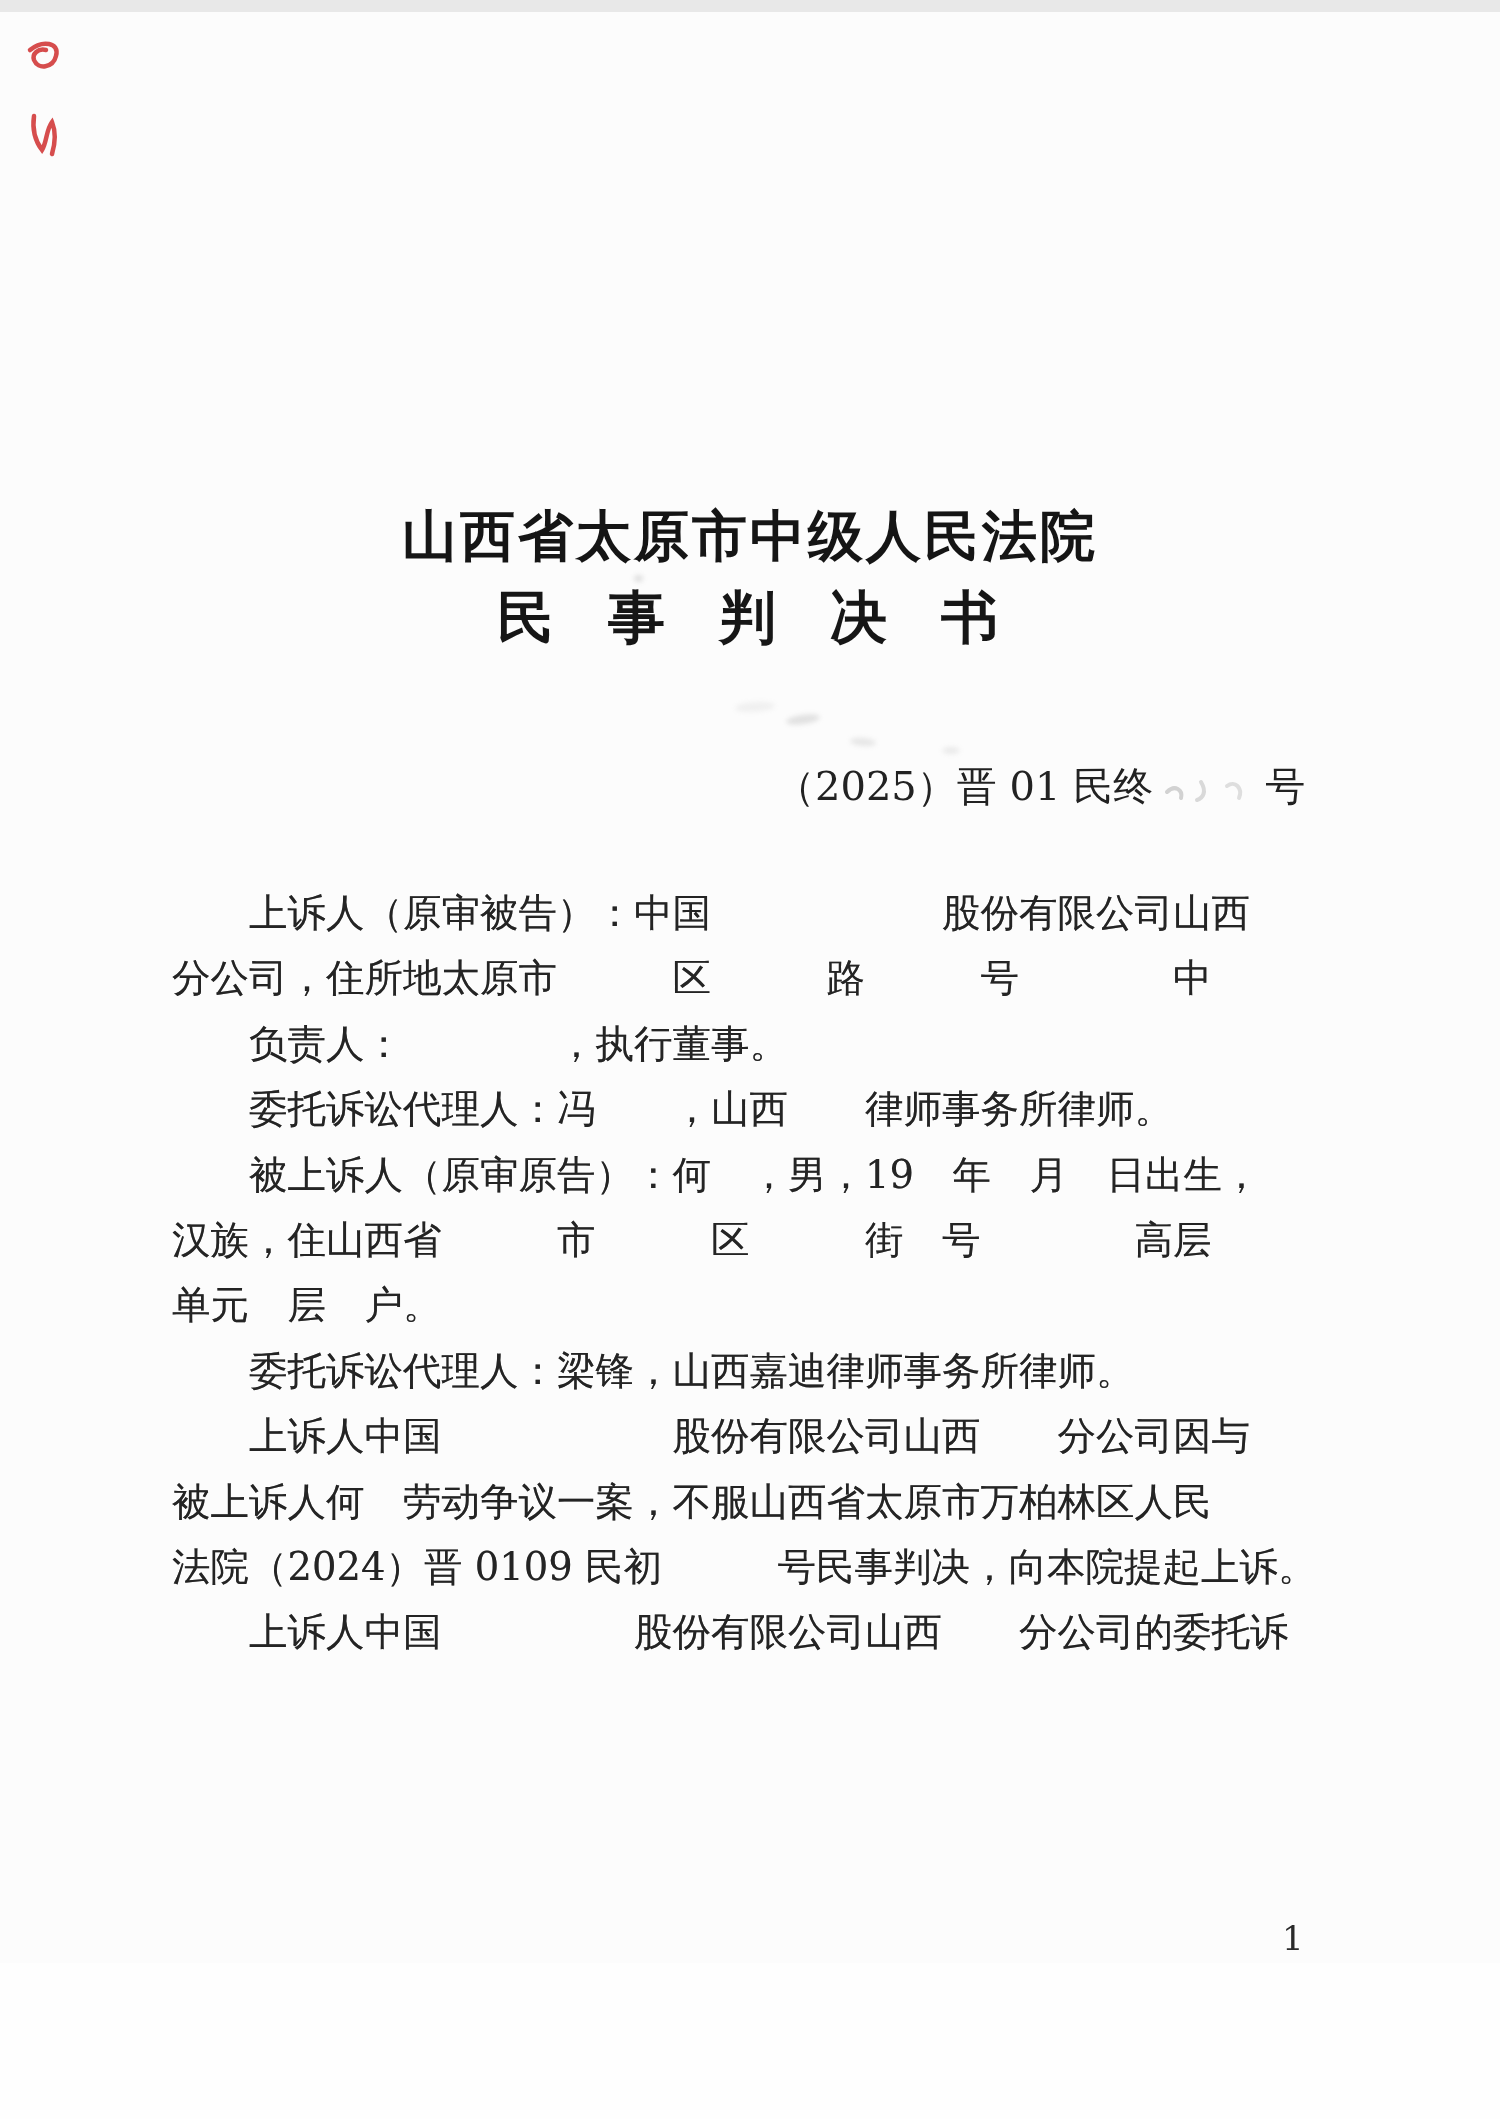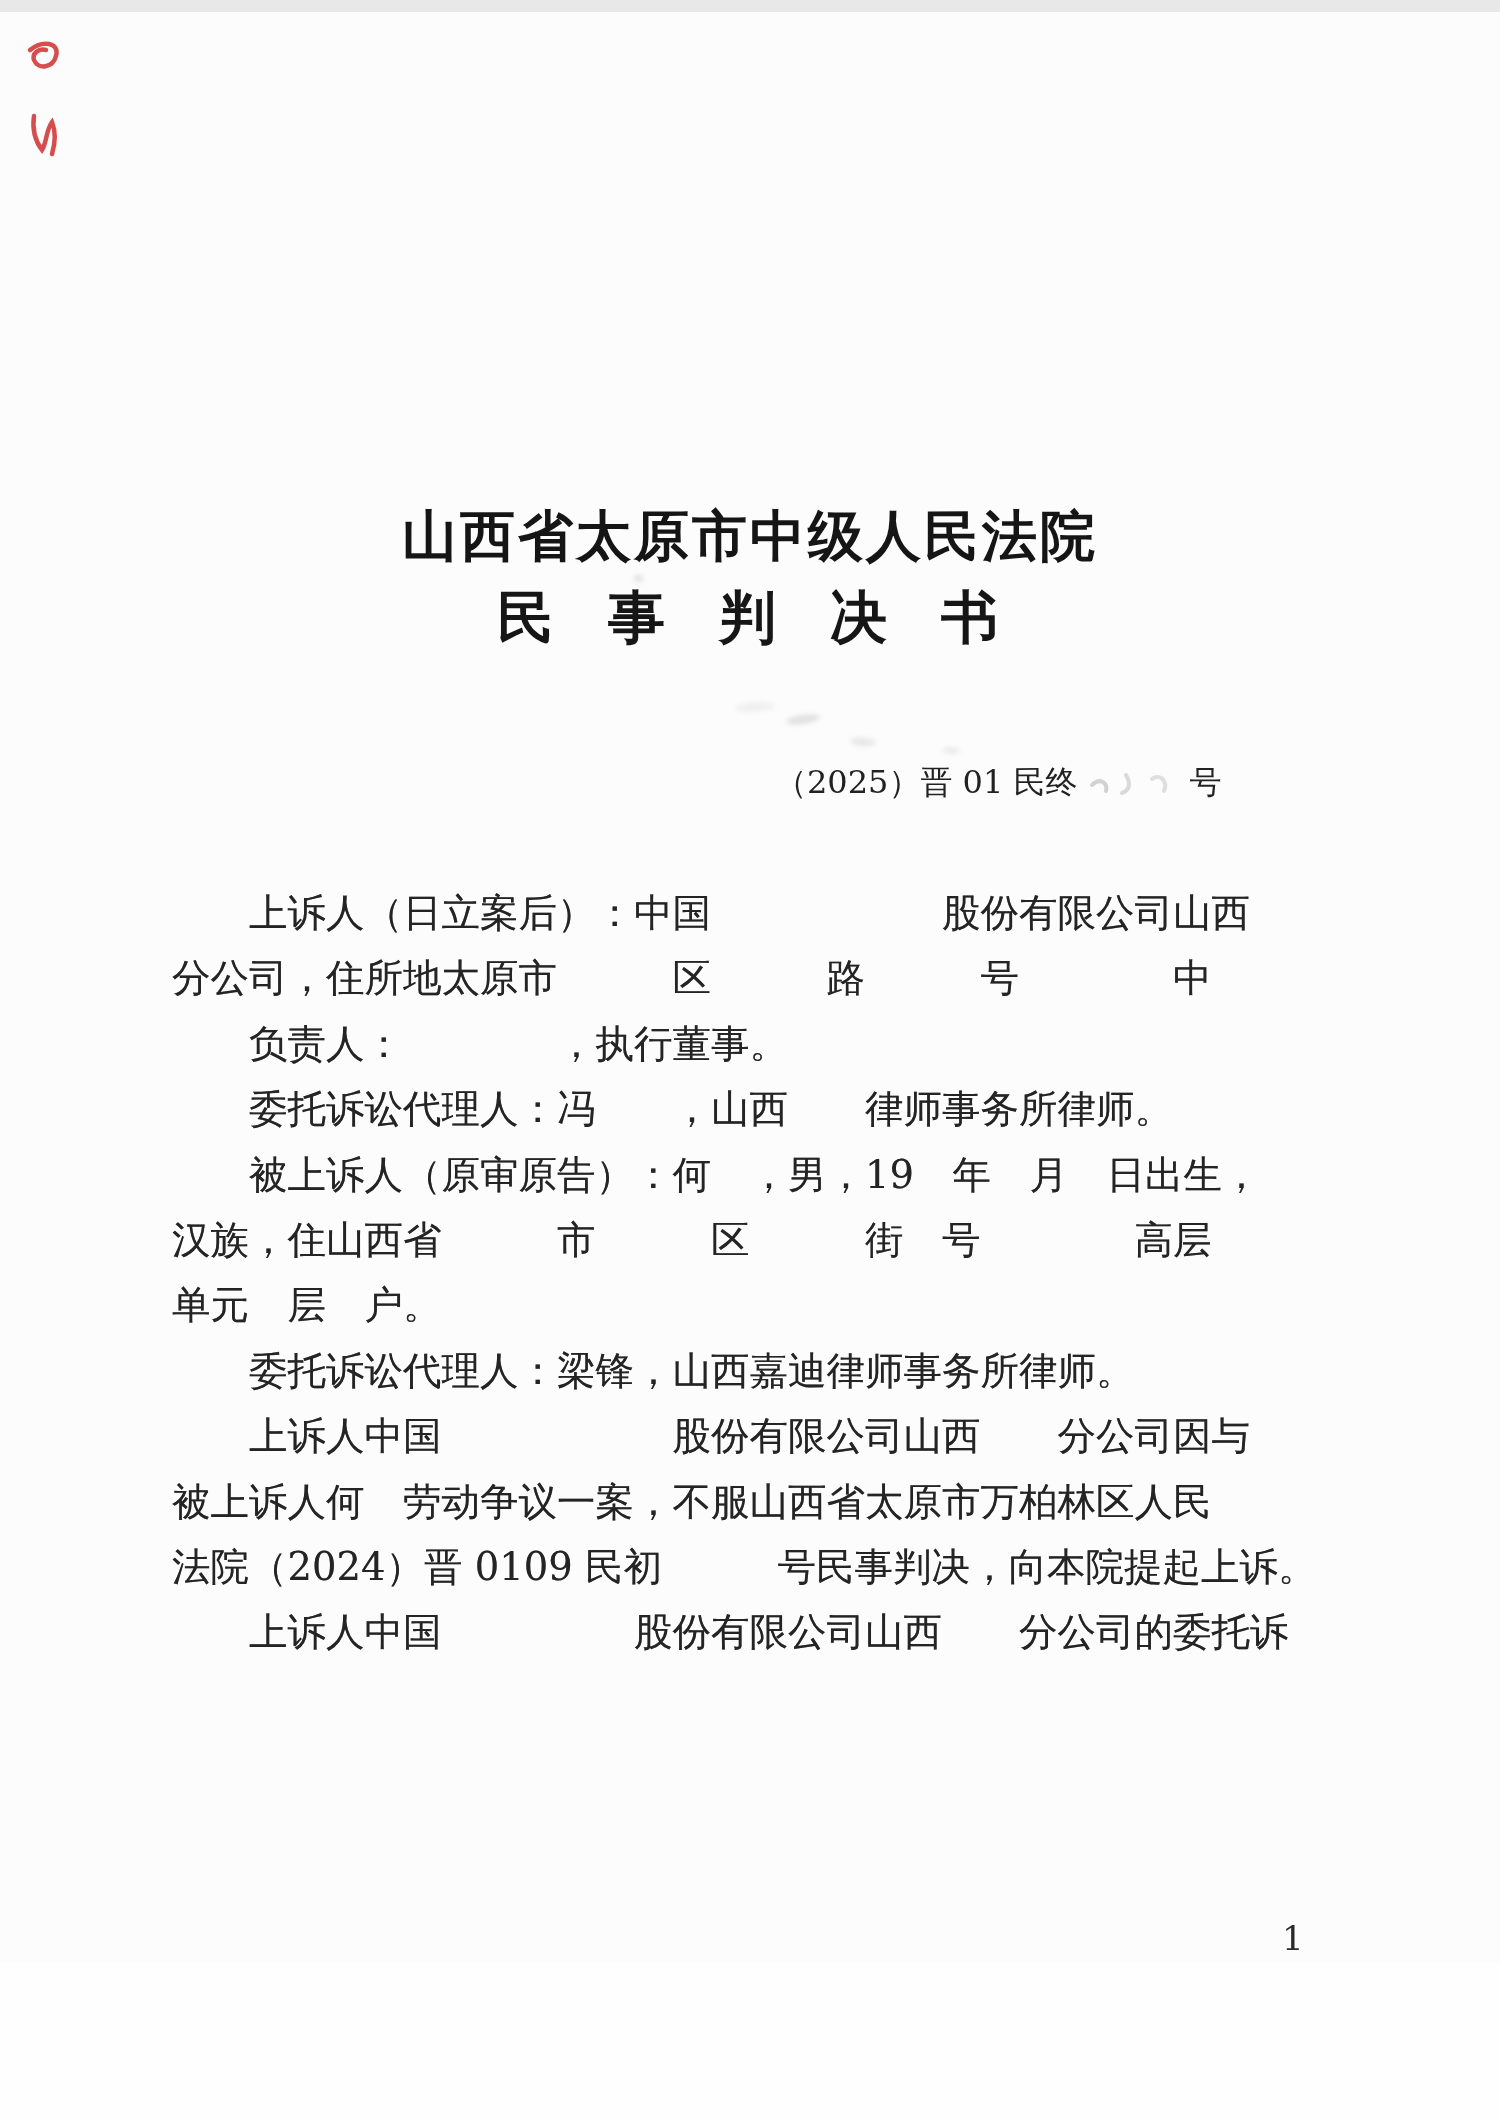--- a/index.html
+++ b/index.html
@@ -22,21 +22,21 @@
     font-size:55px;font-weight:700;letter-spacing:3px;white-space:nowrap;
     color:#151515;
   }
   .doc-title{
     position:absolute;top:568px;left:497px;
     font-size:57px;font-weight:700;letter-spacing:54px;white-space:nowrap;
     color:#161616;
   }
   .case-number{
     position:absolute;top:747px;left:775px;
-    font-size:32px;white-space:nowrap;color:#222;
+    font-size:40px;white-space:nowrap;color:#222;
   }
   .redaction-gap{
     display:inline-block;width:112px;height:40px;vertical-align:-6px;position:relative;
   }
   .redaction-gap svg{position:absolute;left:0;top:0;}
   .body-text{
     position:absolute;top:868px;left:172px;width:1180px;
     font-size:38.5px;line-height:65.4px;color:#242424;
     text-shadow:0 0 0.6px rgba(40,40,40,.55);
   }
@@ -81,21 +81,21 @@
 
   <div class="doc-title">民事判决书</div>
 
   <div class="case-number"><span>（2025）晋 01 民终</span><span class="redaction-gap"><svg width="112" height="40" viewBox="0 0 112 40">
         <path d="M14,26 C22,18 30,24 28,32" fill="none" stroke="#c7c7c7" stroke-width="4" stroke-linecap="round" opacity="0.8"></path>
         <path d="M48,16 C54,26 50,32 44,34" fill="none" stroke="#cdcdcd" stroke-width="4" stroke-linecap="round" opacity="0.75"></path>
         <path d="M74,20 C82,14 90,22 86,32" fill="none" stroke="#d2d2d2" stroke-width="4" stroke-linecap="round" opacity="0.7"></path>
       </svg></span><span>号</span></div>
 
   <div class="body-text">
-    <div class="line indent">上诉人（日立案后）：中国　　　　　　股份有限公司山西</div>
+    <div class="line indent">上诉人（原审被告）：中国　　　　　　股份有限公司山西</div>
     <div class="line">分公司，住所地太原市　　　区　　　路　　　号　　　　中</div>
     <div class="line indent">负责人：　　　　，执行董事。</div>
     <div class="line indent">委托诉讼代理人：冯　　，山西　　律师事务所律师。</div>
     <div class="line indent">被上诉人（原审原告）：何　，男，19　年　月　日出生，</div>
     <div class="line">汉族，住山西省　　　市　　　区　　　街　号　　　　高层</div>
     <div class="line">单元　层　户。</div>
     <div class="line indent">委托诉讼代理人：梁锋，山西嘉迪律师事务所律师。</div>
     <div class="line indent">上诉人中国　　　　　　股份有限公司山西　　分公司因与</div>
     <div class="line">被上诉人何　劳动争议一案，不服山西省太原市万柏林区人民</div>
     <div class="line">法院（2024）晋 0109 民初　　　号民事判决，向本院提起上诉。</div>

